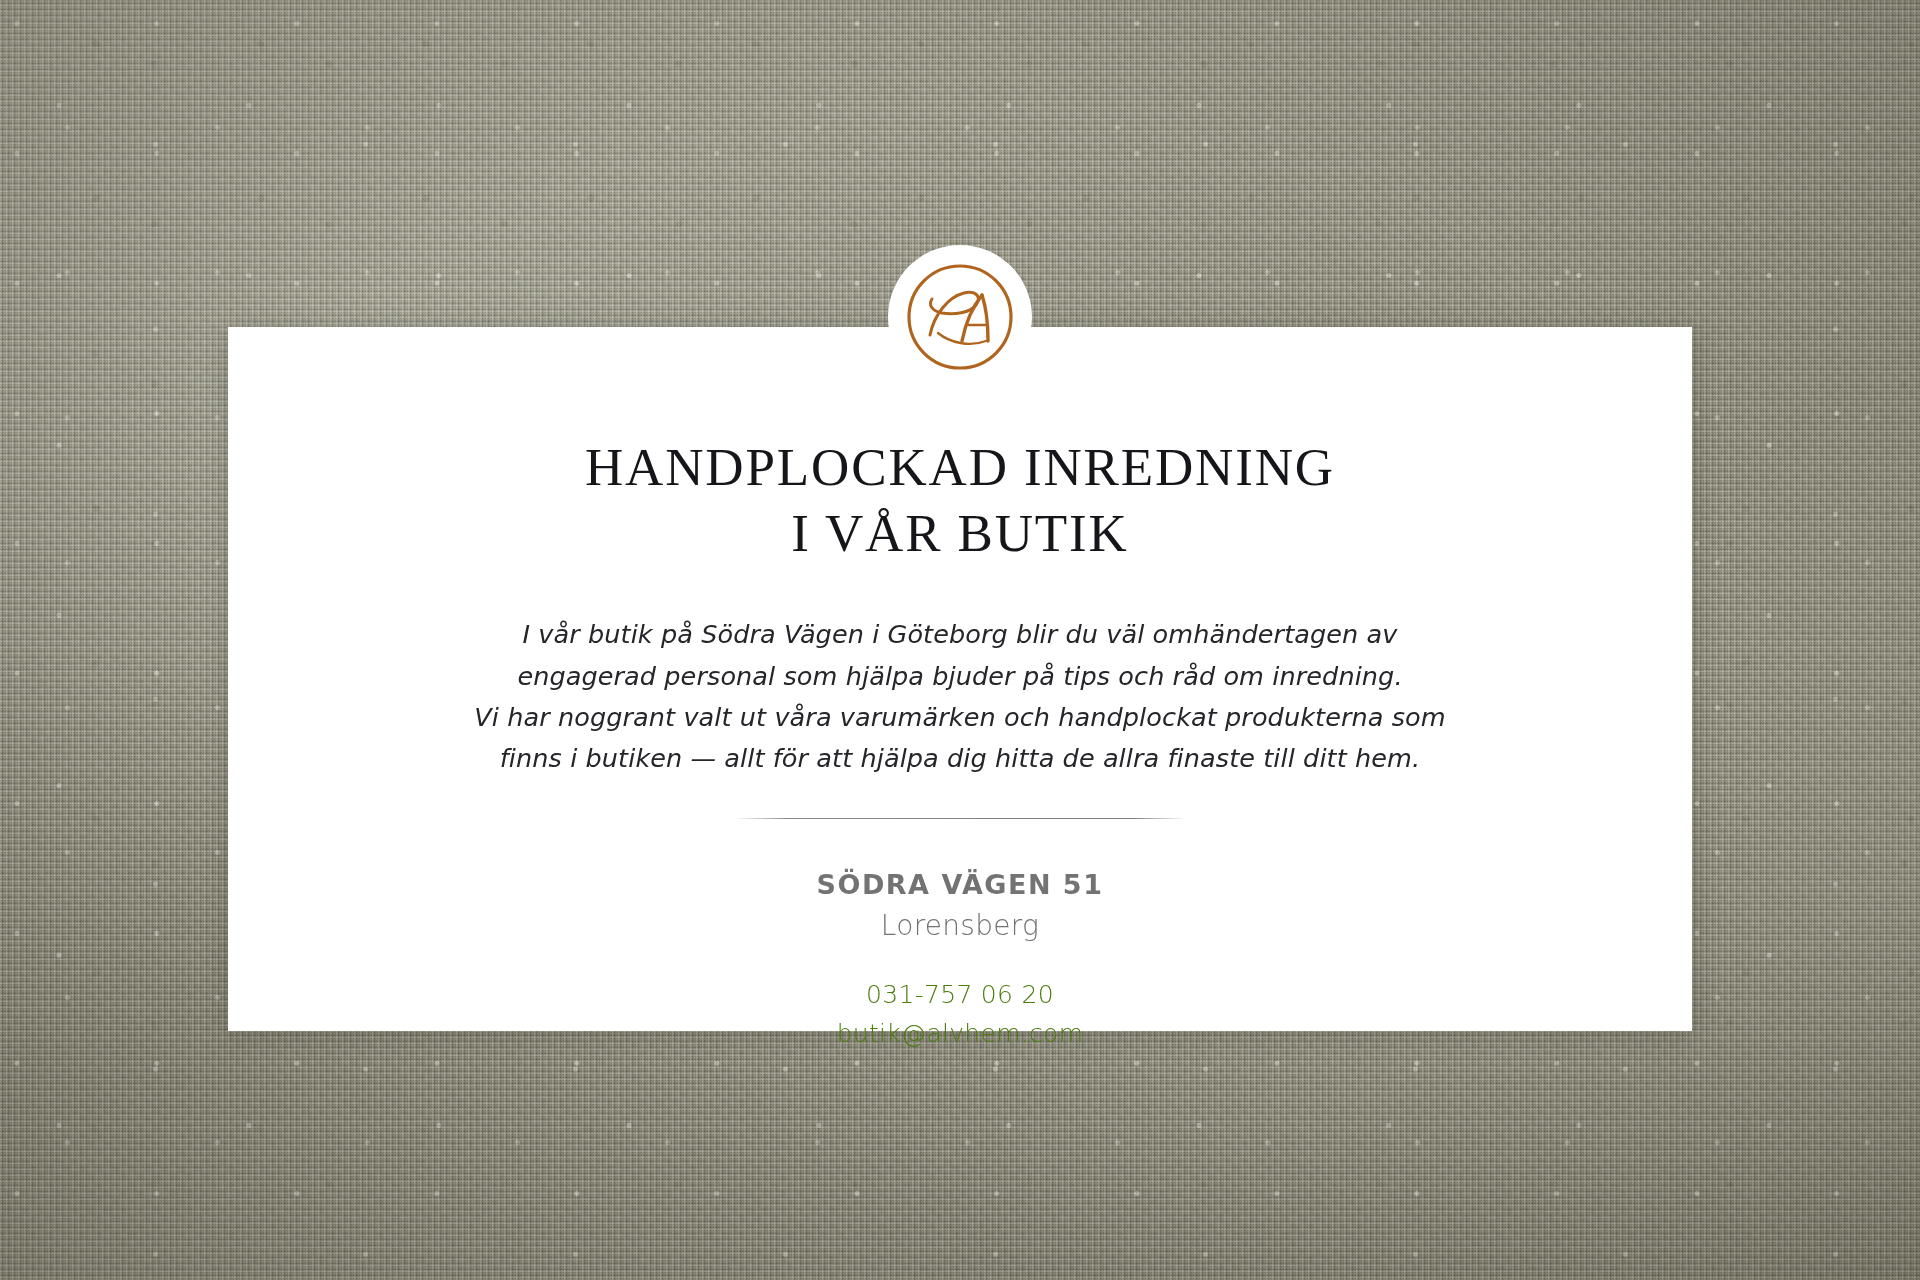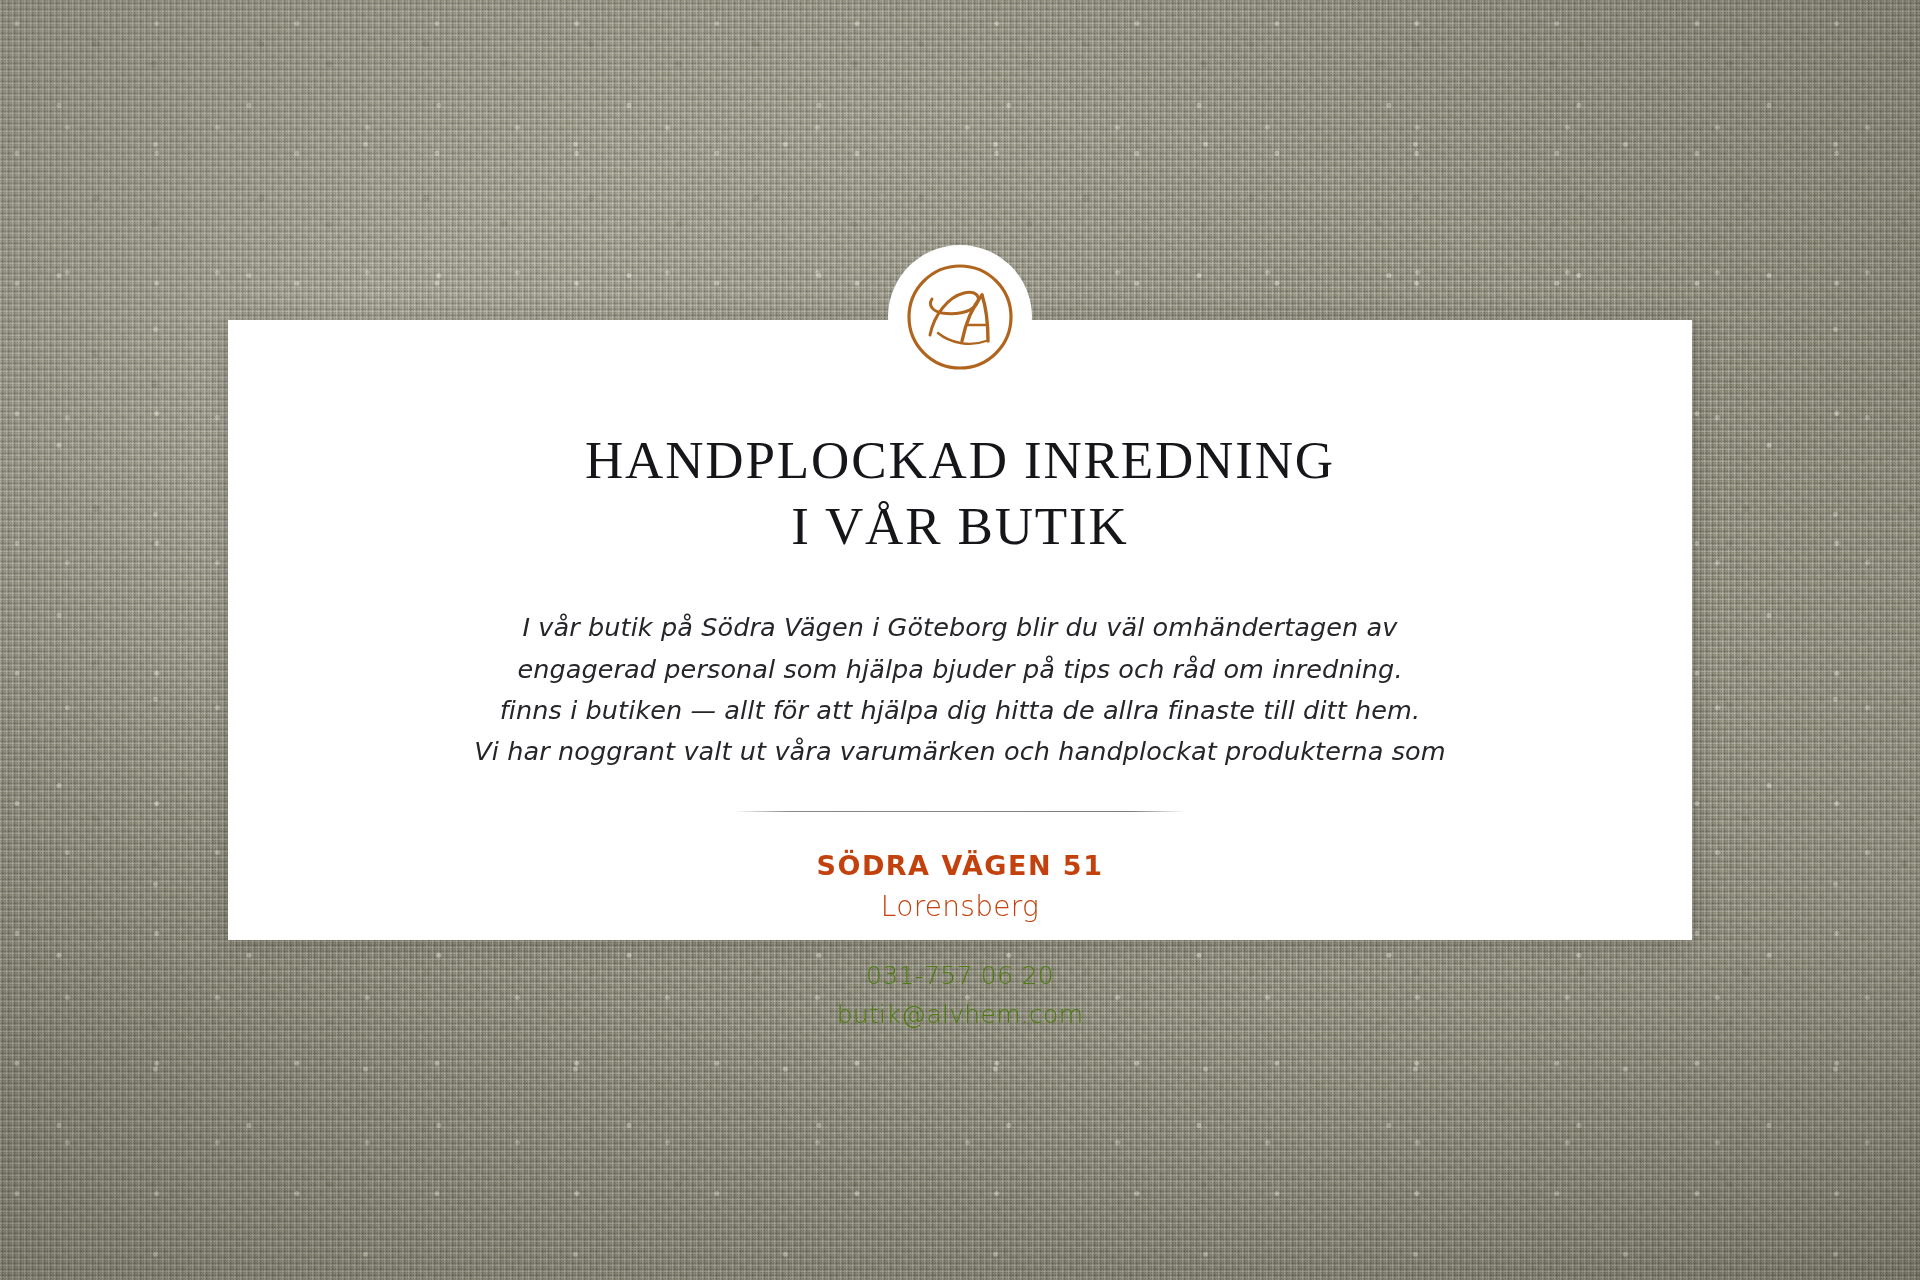--- a/index.html
+++ b/index.html
@@ -84,23 +84,23 @@
   .bg-vignette {
     position: absolute;
     inset: 0;
     background: radial-gradient(ellipse 85% 80% at 50% 45%, rgba(0,0,0,0) 45%, rgba(40,38,28,0.28) 100%);
   }
 
   
   .card {
     position: absolute;
     left: 228px;
-    top: 320px;
+    top: 327px;
     width: 1464px;
-    height: 620px;
+    height: 704px;
     background: #ffffff;
     box-shadow: 0 2px 22px rgba(0,0,0,0.18);
   }
 
   
   .logo-badge {
     position: absolute;
     left: 50%;
     top: 245px;
     transform: translateX(-50%);
@@ -151,23 +151,23 @@
   .body-copy p { margin: 0; }
 
   .divider {
     margin: 38px auto 0 auto;
     width: 452px;
     height: 1px;
     background: linear-gradient(90deg, rgba(40,40,40,0) 0%, rgba(40,40,40,0.55) 12%, rgba(40,40,40,0.6) 88%, rgba(40,40,40,0) 100%);
   }
 
   .address-block {
-    margin-top: 36px;
+    margin-top: 48px;
     font-family: "DejaVu Sans", "Liberation Sans", sans-serif;
-    color: #c2410c;
+    color: #737373;
   }
   .address-street {
     font-size: 27px;
     font-weight: 700;
     letter-spacing: 0.055em;
     line-height: 1.35;
   }
   .address-area {
     margin-top: 6px;
     font-size: 28px;
@@ -211,22 +211,22 @@
     <div class="card-inner">
 
       <h1 class="headline">
         <span>HANDPLOCKAD INREDNING</span>
         <span class="line2">I VÅR BUTIK</span>
       </h1>
 
       <div class="body-copy">
         <p>I vår butik på Södra Vägen i Göteborg blir du väl omhändertagen av</p>
         <p>engagerad personal som hjälpa bjuder på tips och råd om inredning.</p>
+        <p>Vi har noggrant valt ut våra varumärken och handplockat produkterna som</p>
         <p>finns i butiken — allt för att hjälpa dig hitta de allra finaste till ditt hem.</p>
-        <p>Vi har noggrant valt ut våra varumärken och handplockat produkterna som</p>
       </div>
 
       <div class="divider"></div>
 
       <div class="address-block">
         <div class="address-street">SÖDRA VÄGEN 51</div>
         <div class="address-area">Lorensberg</div>
       </div>
 
       <div class="contact-block">

